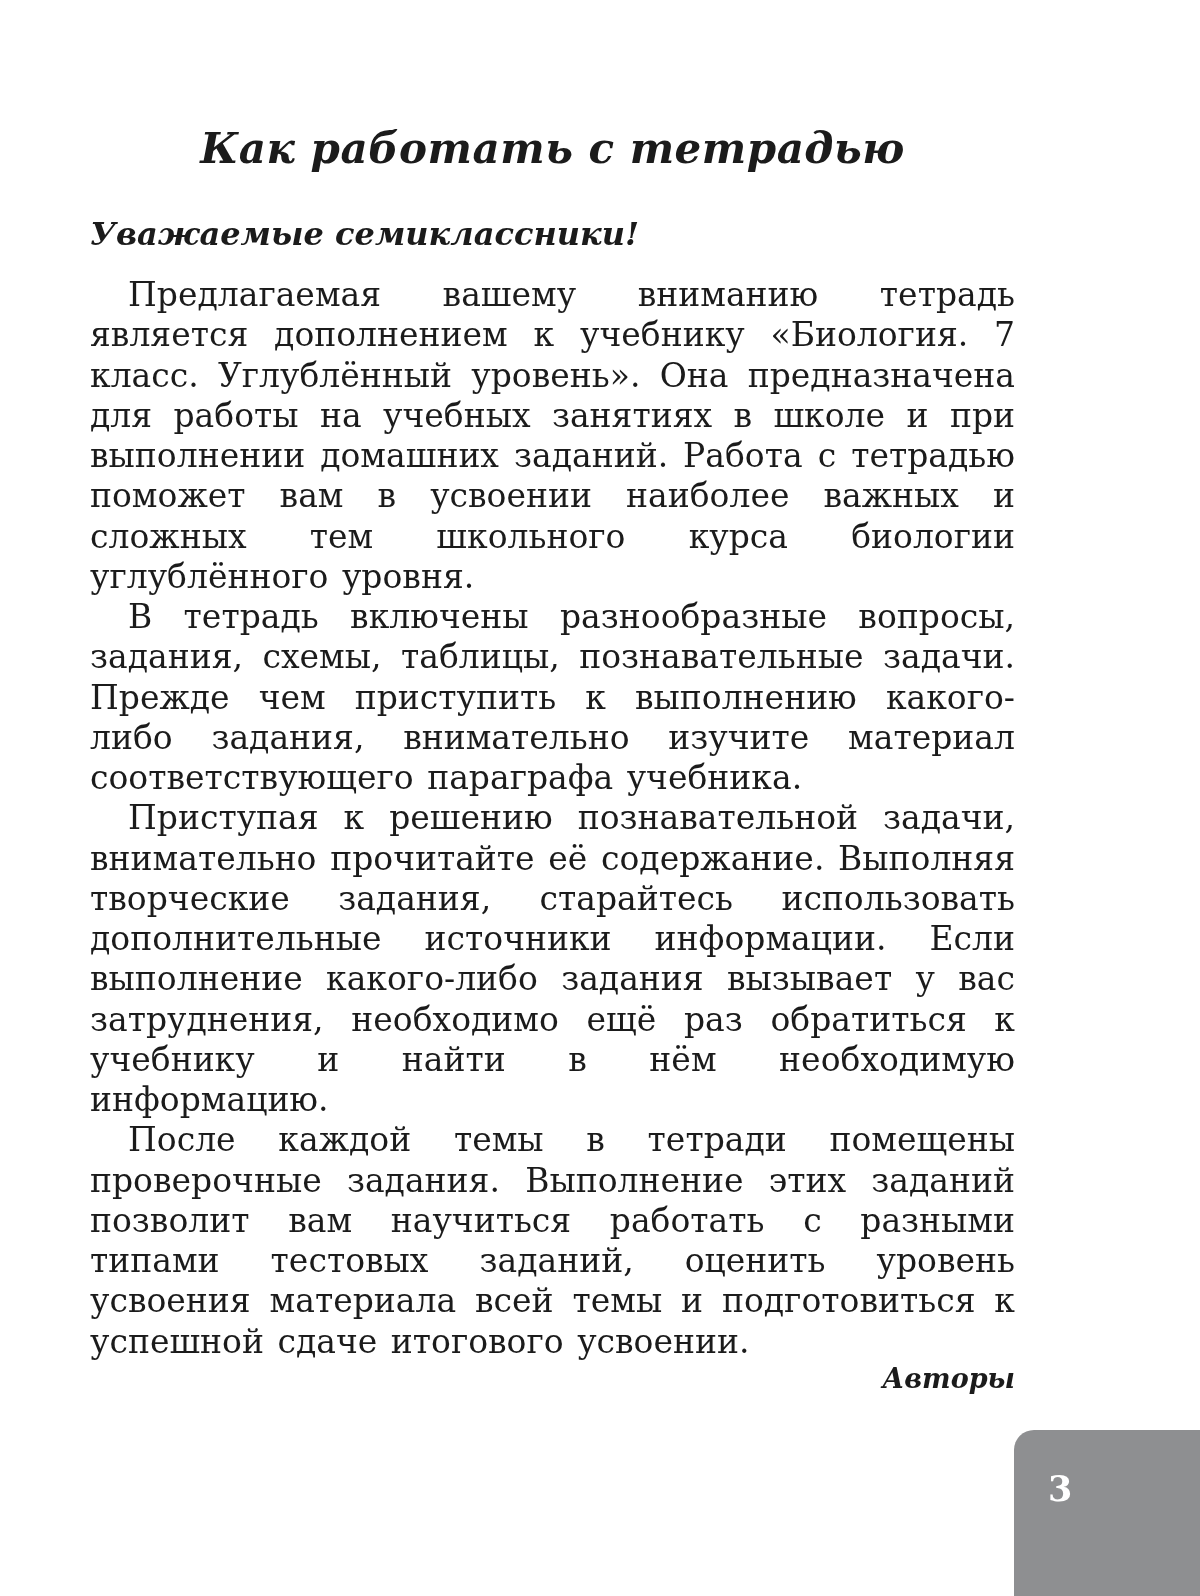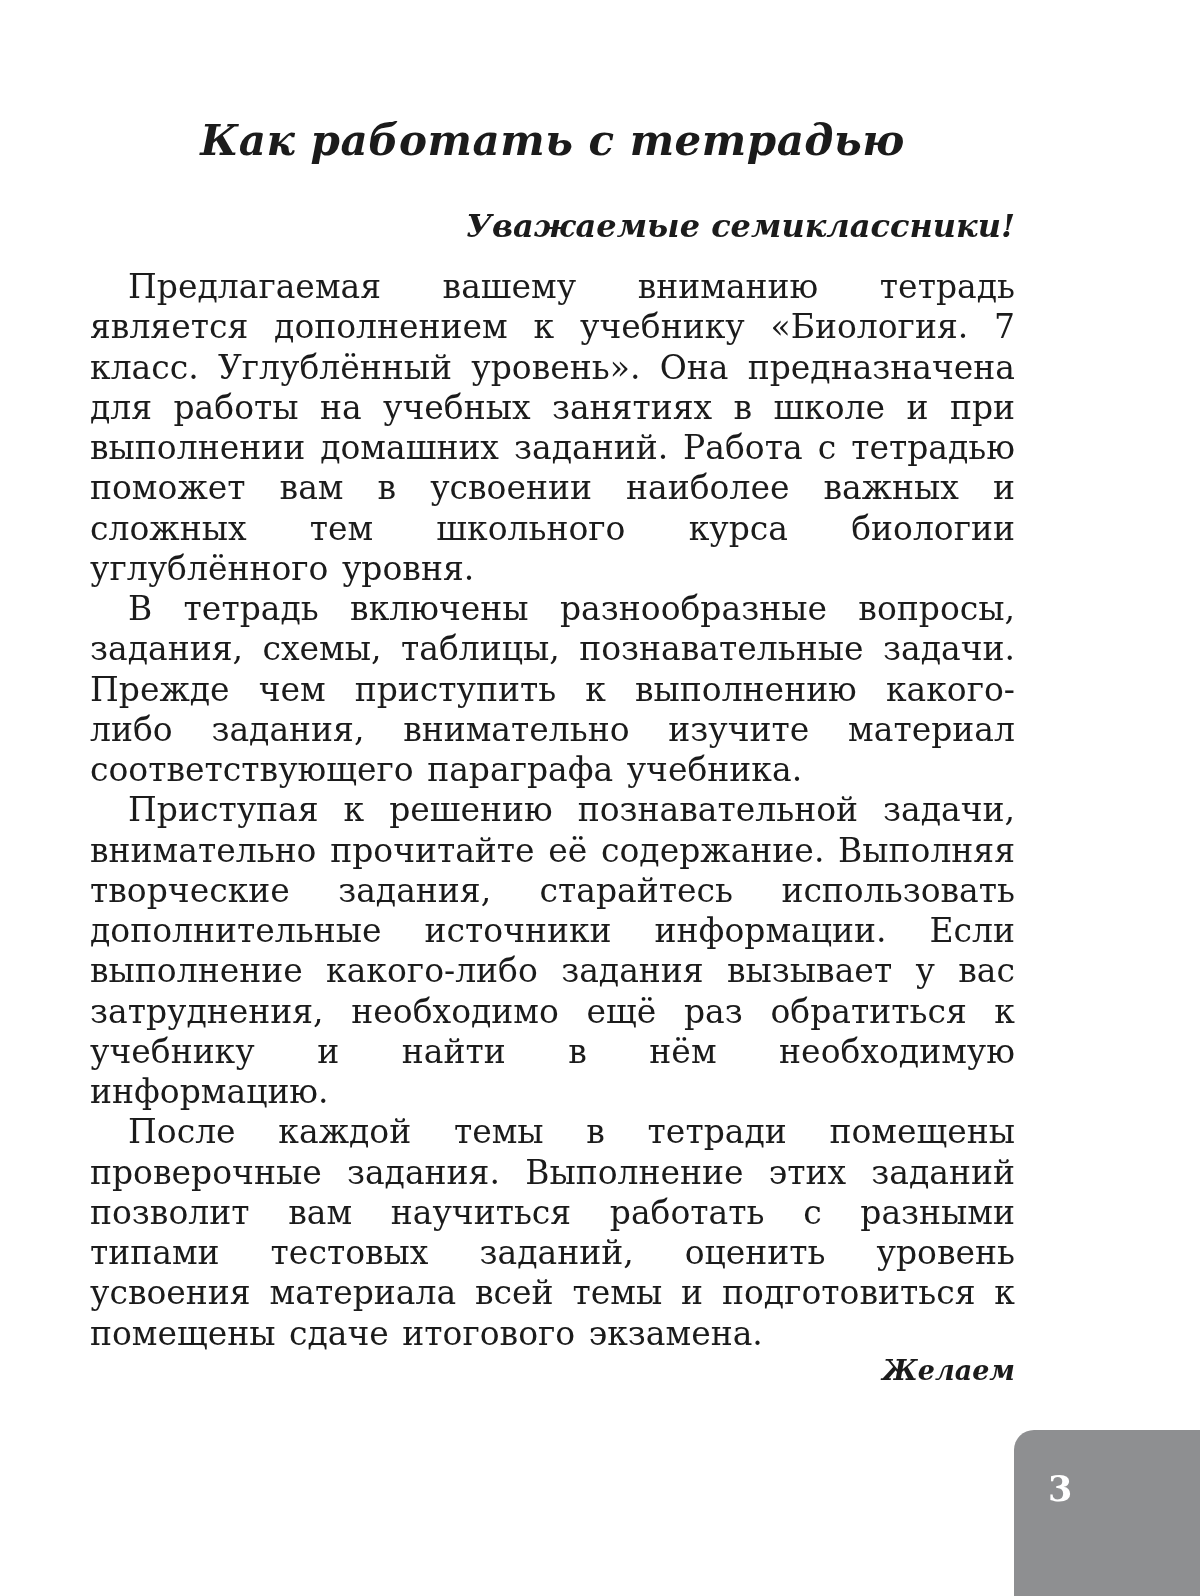--- a/index.html
+++ b/index.html
@@ -7,34 +7,34 @@
   body {
     background: #ffffff;
     color: #1b1b1b;
     font-family: "DejaVu Serif", "Liberation Serif", serif;
     position: relative;
     overflow: hidden;
   }
   .content {
     position: absolute;
     left: 90px;
-    top: 0;
+    top: 8px;
     width: 925px;
   }
   .title {
     margin-top: 116px;
     text-align: center;
     font-size: 42px;
     font-style: italic;
     font-weight: bold;
     letter-spacing: 0.5px;
   }
   .subtitle {
     margin-top: 42px;
-    text-align: right;
+    text-align: left;
     font-size: 32px;
     font-style: italic;
     font-weight: bold;
   }
   .body-text {
     margin-top: 22px;
   }
   .para {
     font-size: 33px;
     line-height: 1.22;
@@ -71,20 +71,20 @@
 </head>
 <body>
 
 <div class="content">
   <h1 class="title">Как работать с тетрадью</h1>
   <h2 class="subtitle">Уважаемые семиклассники!</h2>
   <div class="body-text">
     <p class="para">Предлагаемая вашему вниманию тетрадь является дополнением к учебнику «Биология. 7 класс. Углублённый уровень». Она предназначена для работы на учебных занятиях в школе и при выполнении домашних заданий. Работа с тетрадью поможет вам в усвоении наиболее важных и сложных тем школьного курса биологии углублённого уровня.</p>
     <p class="para">В тетрадь включены разнообразные вопросы, задания, схемы, таблицы, познавательные задачи. Прежде чем приступить к выполнению какого-либо задания, внимательно изучите материал соответствующего параграфа учебника.</p>
     <p class="para">Приступая к решению познавательной задачи, внимательно прочитайте её содержание. Выполняя творческие задания, старайтесь использовать дополнительные источники информации. Если выполнение какого-либо задания вызывает у вас затруднения, необходимо ещё раз обратиться к учебнику и найти в нём необходимую информацию.</p>
-    <p class="para">После каждой темы в тетради помещены проверочные задания. Выполнение этих заданий позволит вам научиться работать с разными типами тестовых заданий, оценить уровень усвоения материала всей темы и подготовиться к помещены сдаче итогового экзамена.</p>
-    <p class="closing">Желаем</p>
+    <p class="para">После каждой темы в тетради помещены проверочные задания. Выполнение этих заданий позволит вам научиться работать с разными типами тестовых заданий, оценить уровень усвоения материала всей темы и подготовиться к успешной сдаче итогового усвоении.</p>
+    <p class="closing">Авторы</p>
   </div>
 </div>
 
 <div class="page-tab">
   <span class="page-num">3</span>
 </div>
 
 </body></html>

